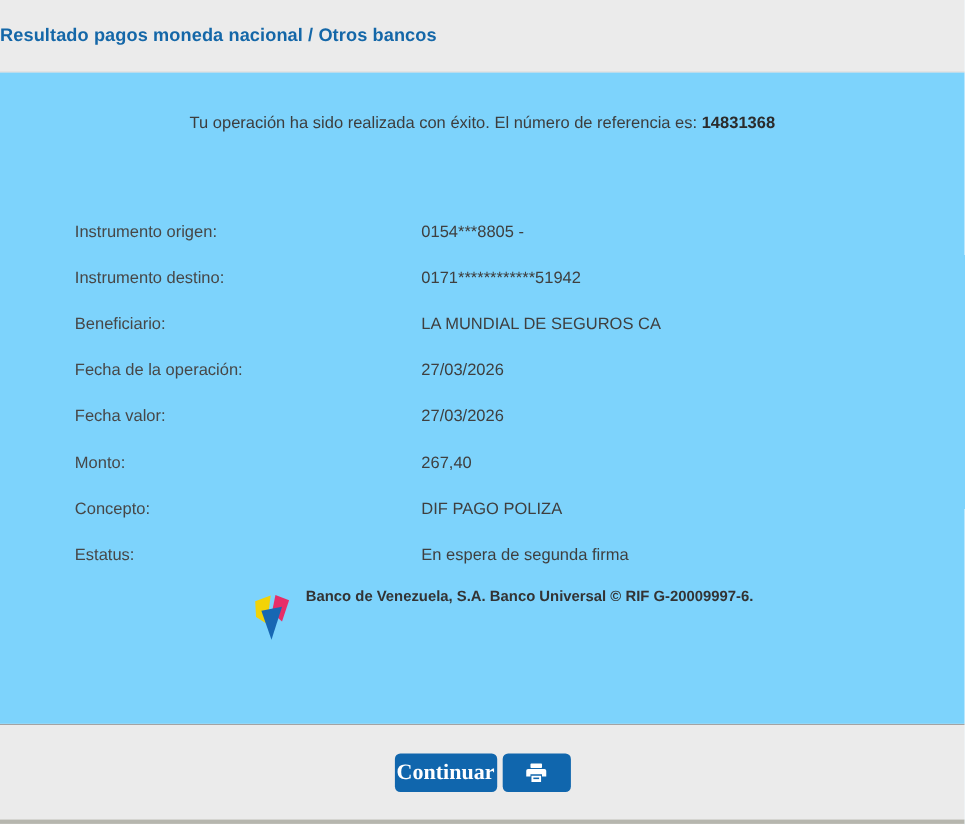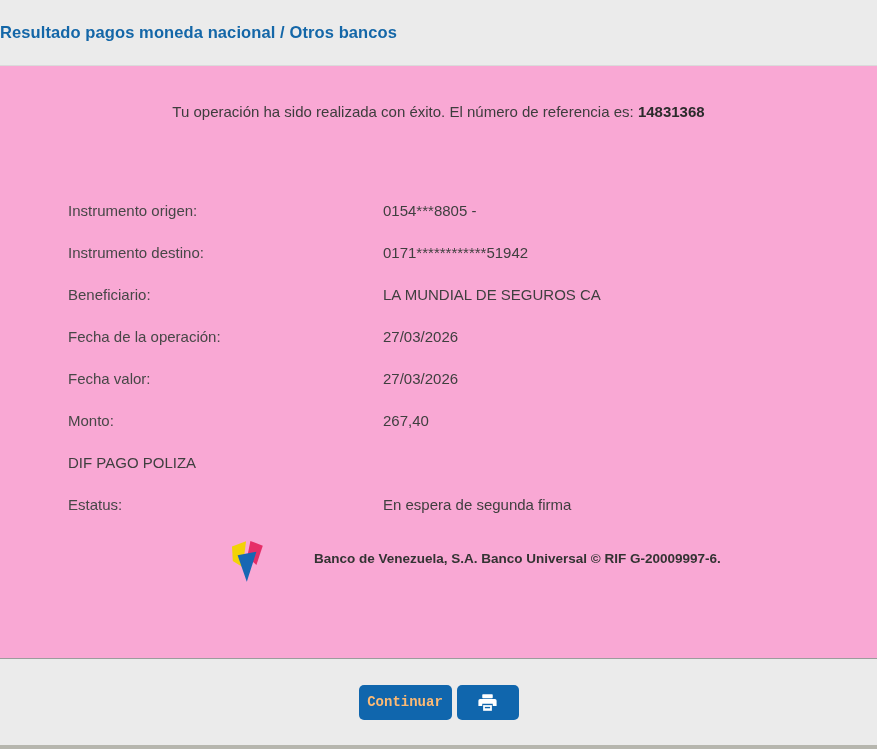--- a/index.html
+++ b/index.html
@@ -14,53 +14,53 @@
   
   .header {
     height:66px; background:#ebebeb; border-bottom:1px solid #dadada;
     display:flex; align-items:center; justify-content:flex-start;
   }
   .header-title {
     color:#1467a8; font-weight:bold; font-size:16.5px; letter-spacing:.1px;
   }
 
   
-  .content { background:#f9a8d4; height:592px; position:relative; }
+  .content { background:#7dd3fc; height:592px; position:relative; }
   .message {
     padding-top:37px; text-align:center; font-size:15px; color:#3d3d3d;
   }
   .message b { color:#2b2b2b; font-weight:bold; }
 
   .details { margin-top:69px; margin-left:68px; width:600px; }
   .detail-row { display:flex; height:42px; align-items:center; }
   .detail-label { width:315px; font-size:15px; color:#474747; }
   .detail-value { font-size:15px; color:#3f3f3f; }
 
   .brand {
     margin-top:9px; margin-left:228px;
-    display:flex; align-items:center;gap:36px;
+    display:flex; align-items:flex-start;
   }
   .brand-logo { width:40px; height:53px; flex:0 0 auto; }
   .brand-text {
     font-size:13.5px; font-weight:bold; color:#333333;
     margin-left:10px; margin-bottom:5px; white-space:nowrap;
   }
 
   
   .footer {
     height:87px; background:#ebebeb;
     border-top:1px solid #9c9c9c;
     display:flex; align-items:center; justify-content:center; gap:5px;
   }
   .bottom-strip { height:4px; background:#b6b6ae; }
 
   .btn {
-    background:#1066ad; color:#fdba74; border:none; border-radius:5px;
-    height:35px; font-size:14px; font-weight:bold;
-    font-family:Liberation Mono, monospace;
+    background:#1066ad; color:#ffffff; border:none; border-radius:5px;
+    height:35px; font-size:20px; font-weight:bold;
+    font-family:Liberation Serif, serif;
     display:flex; align-items:center; justify-content:center;
     cursor:pointer;
   }
   .btn-continue { width:93px; }
   .btn-print { width:62px; }
 </style>
 </head>
 <body>
 
 <div class="page">
@@ -95,20 +95,21 @@
       </div>
       <div class="detail-row">
         <div class="detail-label">Fecha valor:</div>
         <div class="detail-value">27/03/2026</div>
       </div>
       <div class="detail-row">
         <div class="detail-label">Monto:</div>
         <div class="detail-value">267,40</div>
       </div>
       <div class="detail-row">
+        <div class="detail-label">Concepto:</div>
         <div class="detail-value">DIF PAGO POLIZA</div>
       </div>
       <div class="detail-row">
         <div class="detail-label">Estatus:</div>
         <div class="detail-value">En espera de segunda firma</div>
       </div>
     </div>
 
     <div class="brand">
       <span class="brand-logo">

